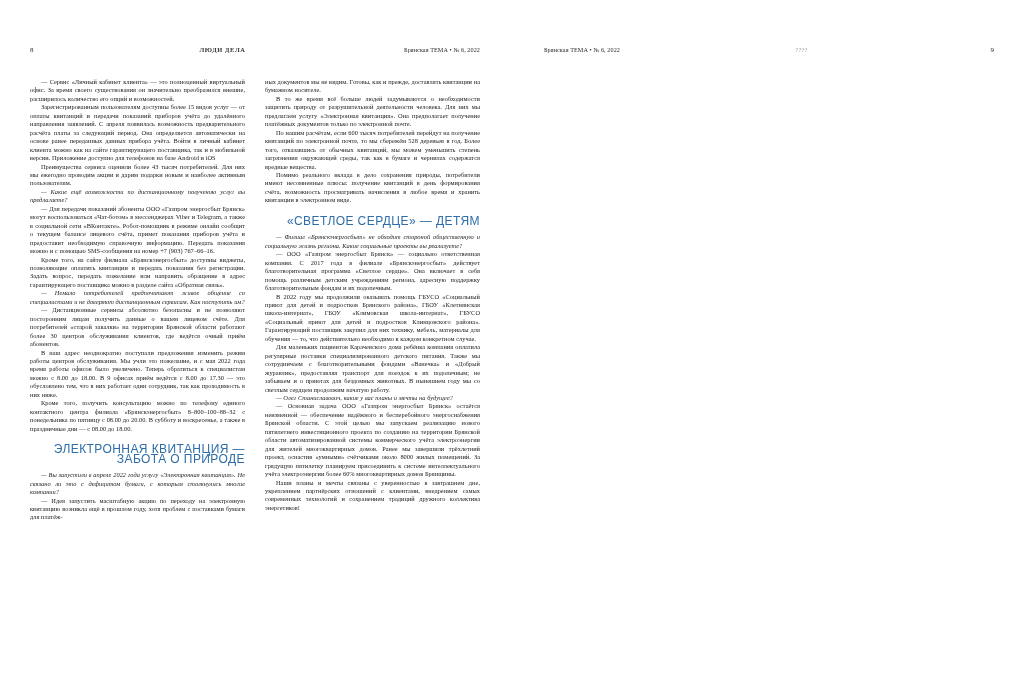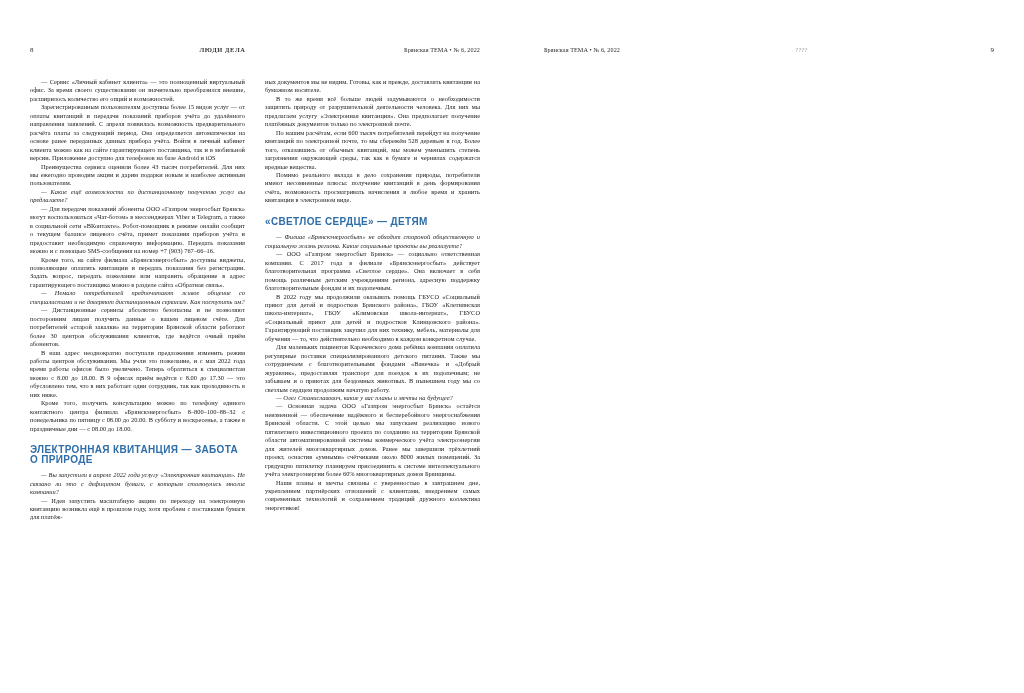--- a/index.html
+++ b/index.html
@@ -95,24 +95,24 @@
   }
   p.q {
     font-style: italic;
     text-indent: 11px;
   }
   p.noindent { text-indent: 0; }
 
   h2.section {
     color: #2e6da8;
     font-family: "Liberation Sans", "DejaVu Sans", sans-serif;
-    font-size: 10px;
-    font-weight: bold;
+    font-size: 12px;
+    font-weight: normal;
     line-height: 9.6px;
-    text-align: left;
+    text-align: right;
     letter-spacing: 0.035em;
     margin: 12px 0 7px 0;
     text-transform: uppercase;
     text-indent: 0;
   }
 </style>
 </head>
 <body>
 
 <div class="spread">

